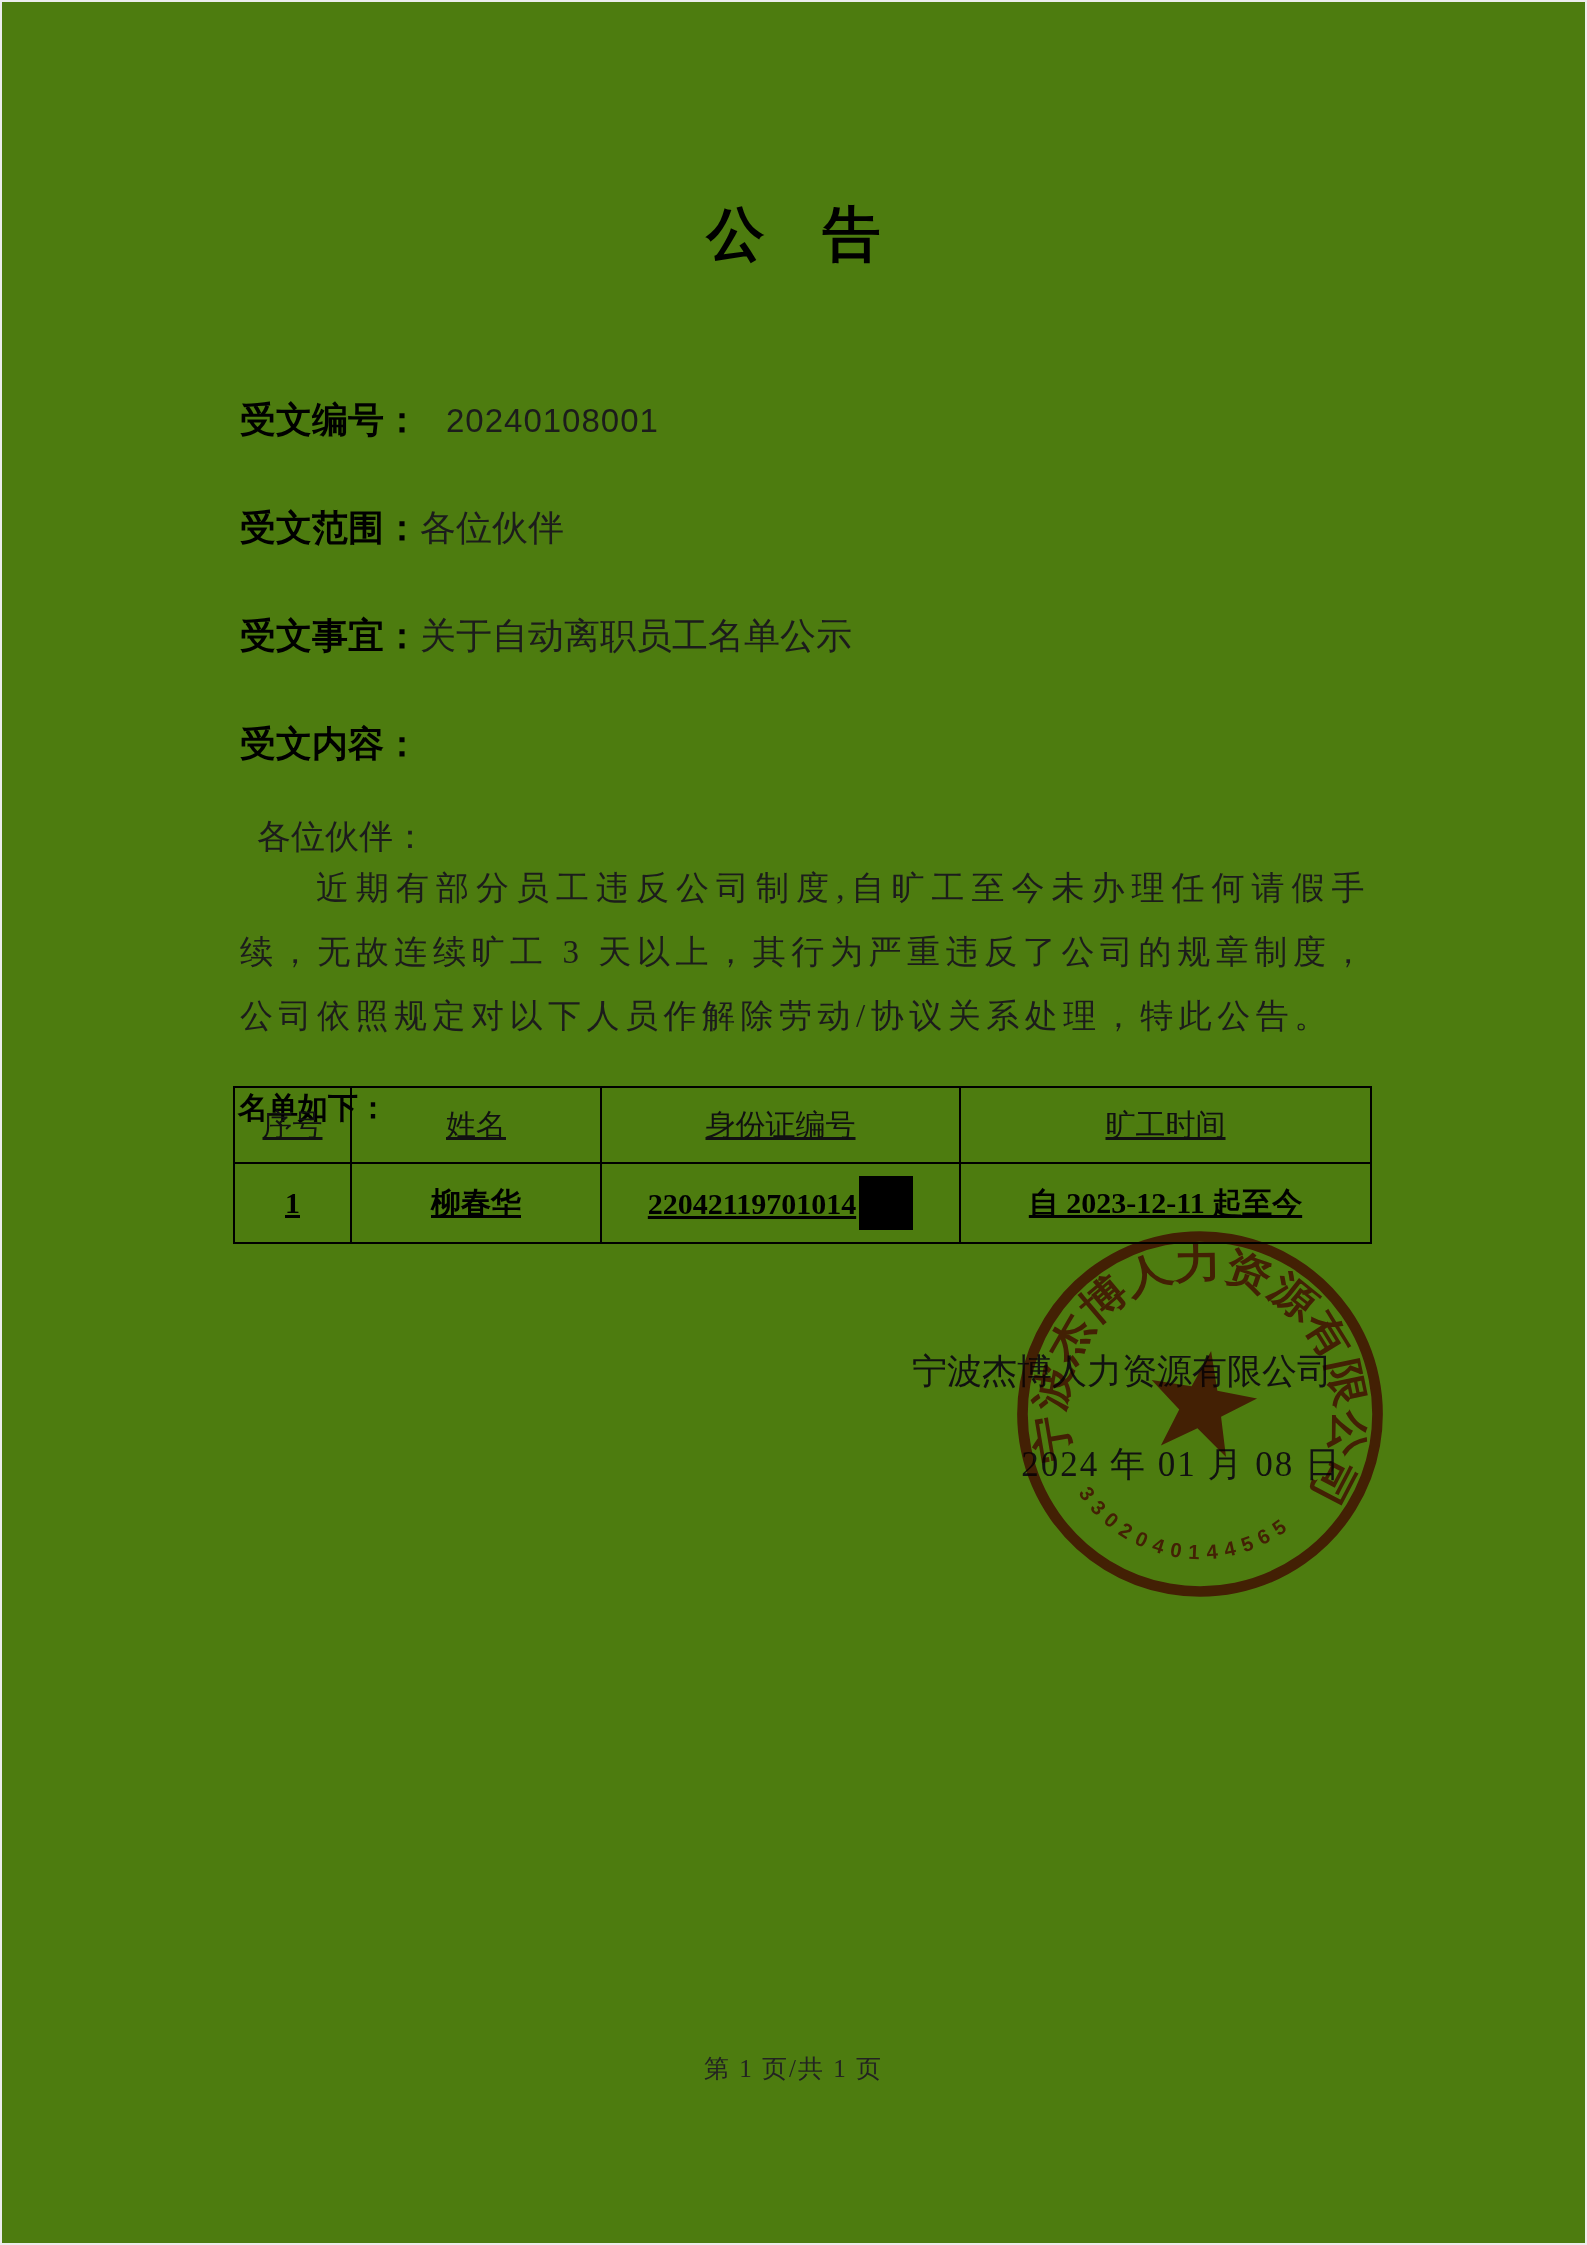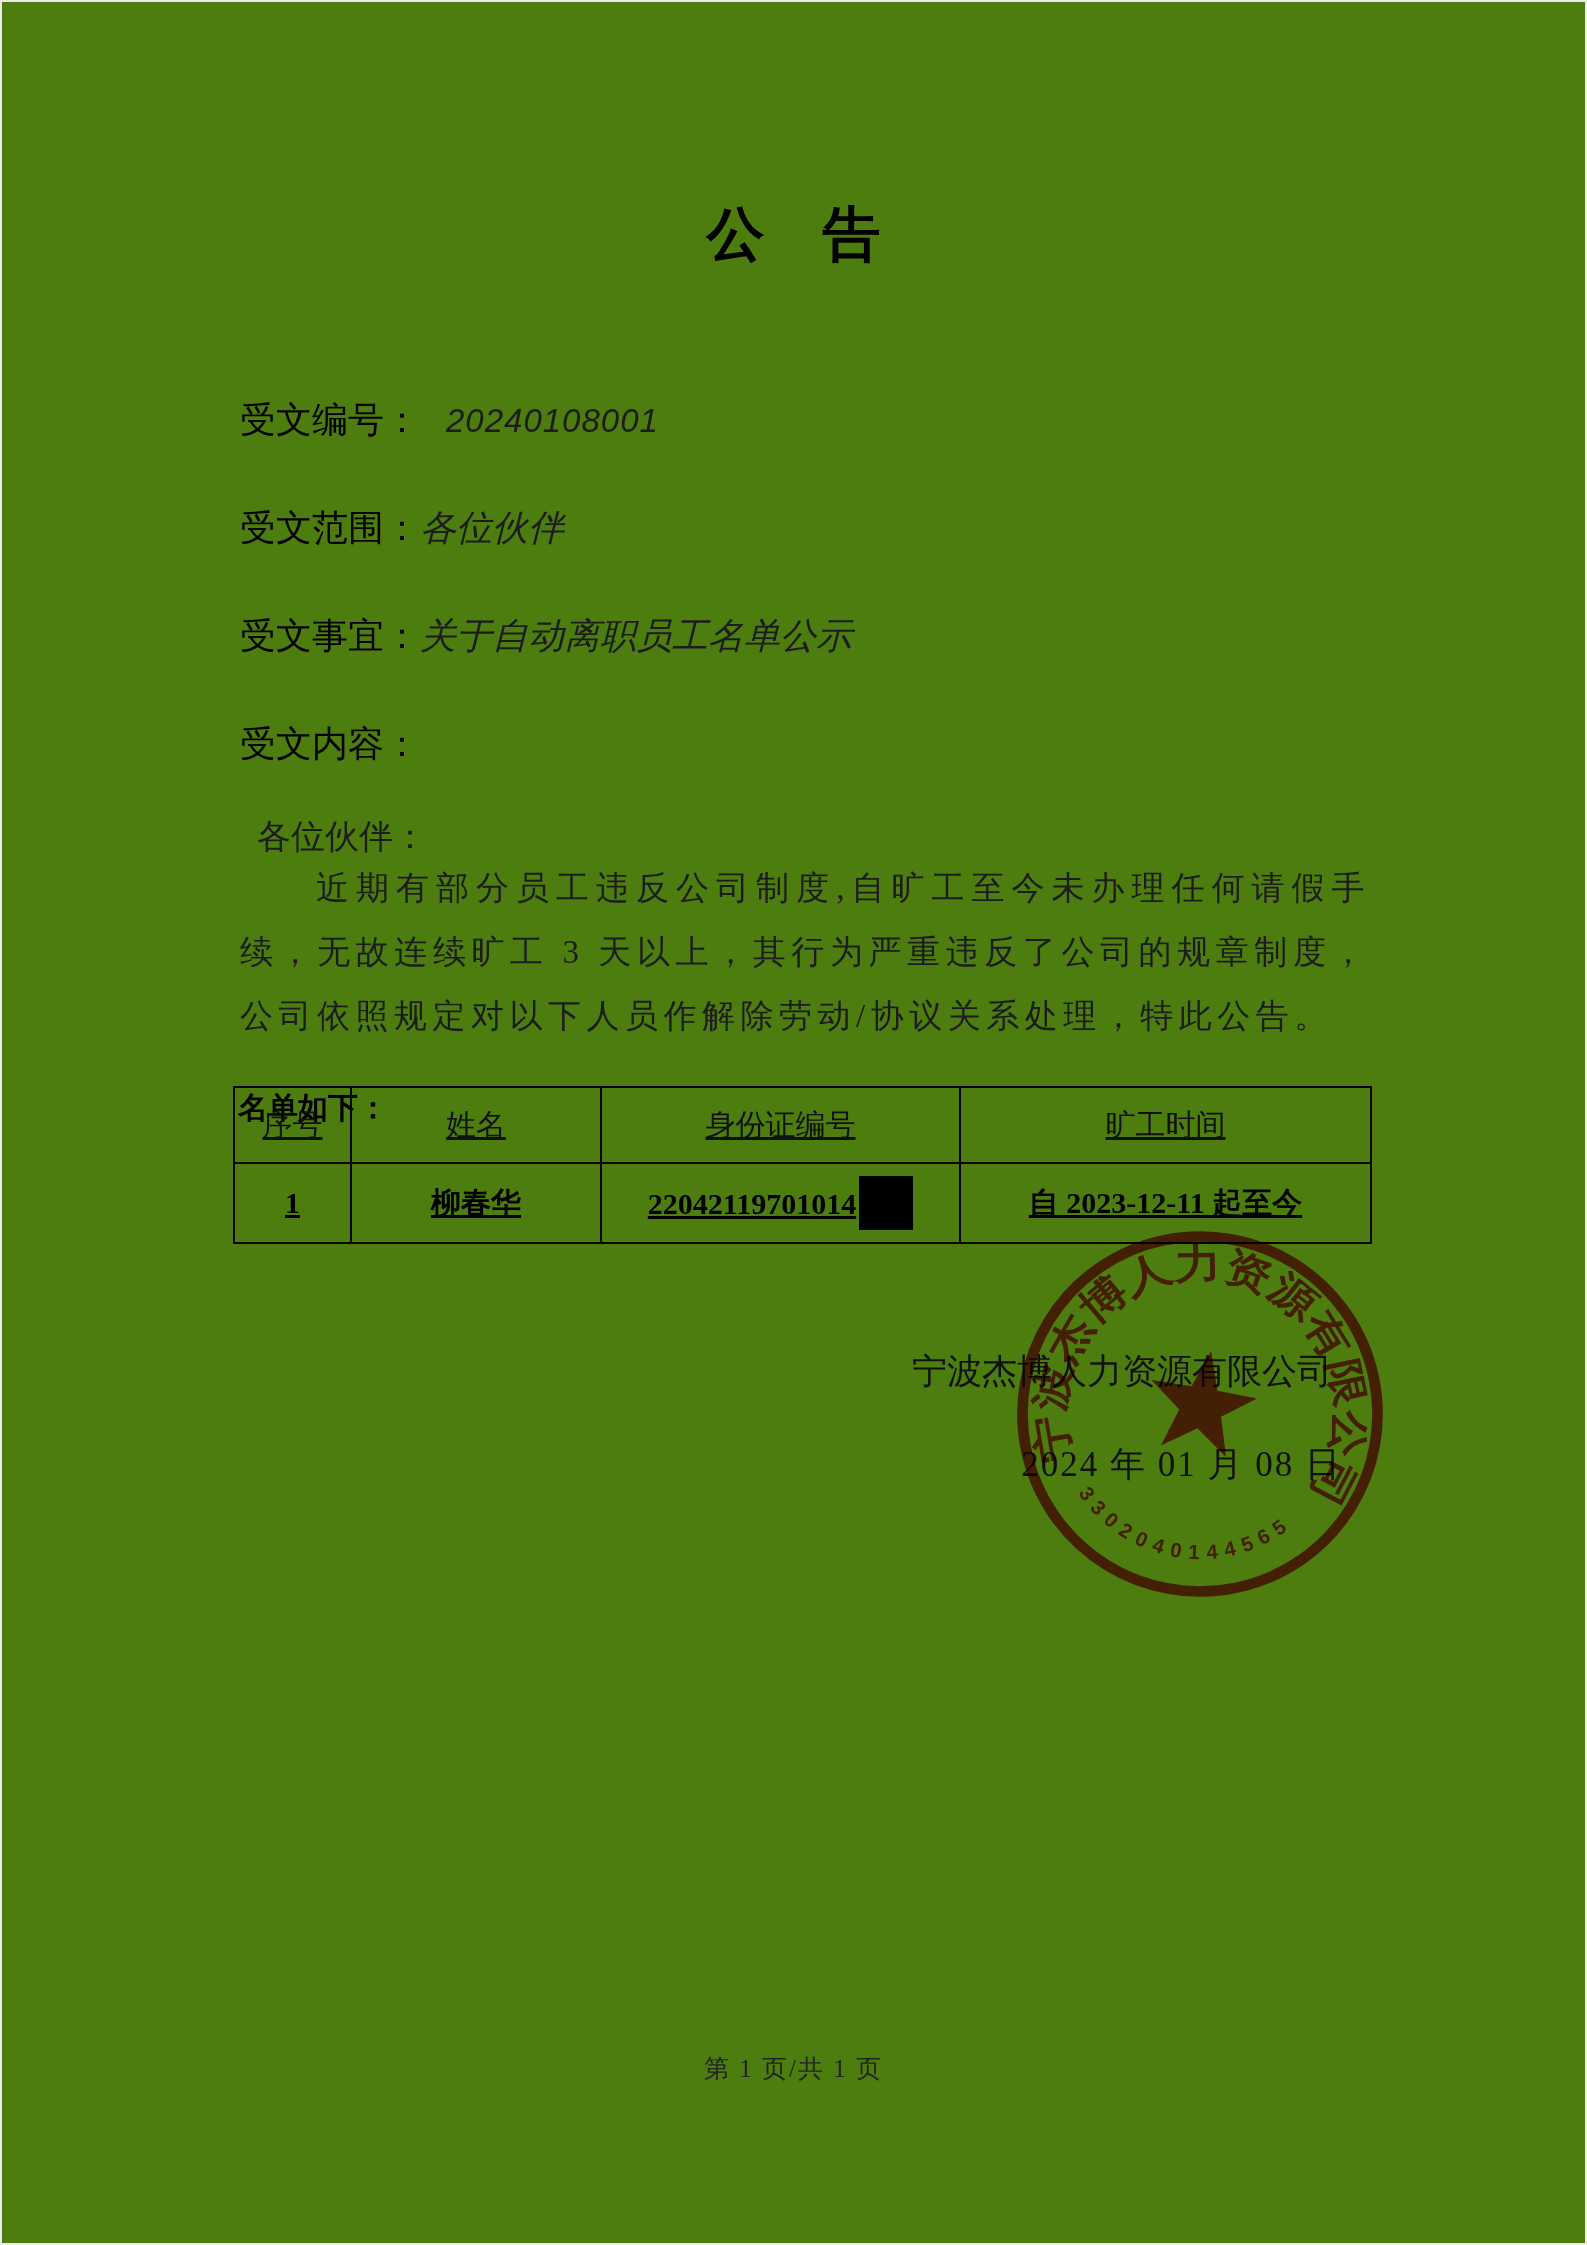--- a/index.html
+++ b/index.html
@@ -11,22 +11,22 @@
     font-family:"Liberation Serif","DejaVu Serif",serif;
     color:#111;
     overflow:hidden;
   }
   .title{
     position:absolute;top:196px;left:0;right:0;
     margin:0;text-align:center;
     font-size:58px;font-weight:700;color:#000;
   }
   .field{position:absolute;left:240px;font-size:36px;white-space:nowrap;}
-  .field .label{font-weight:400;color:#000;}
-  .field .value{font-weight:400;color:#1c1c1c;font-style:italic;}
+  .field .label{font-weight:700;color:#000;}
+  .field .value{font-weight:400;color:#1c1c1c;}
   .f1{top:396px;} .f2{top:504px;} .f3{top:612px;} .f4{top:720px;}
   .value-num{
     font-family:"Liberation Sans","DejaVu Sans",sans-serif;
     font-size:33px;margin-left:26px;color:#222;letter-spacing:1px;
   }
   .salutation{position:absolute;left:257px;top:814px;font-size:34px;color:#1c1c1c;}
   .paragraph{
     position:absolute;left:240px;top:856px;width:1130px;
     font-size:33px;line-height:64px;letter-spacing:5.5px;
     text-align:justify;text-indent:76px;color:#1c1c1c;margin:0;

